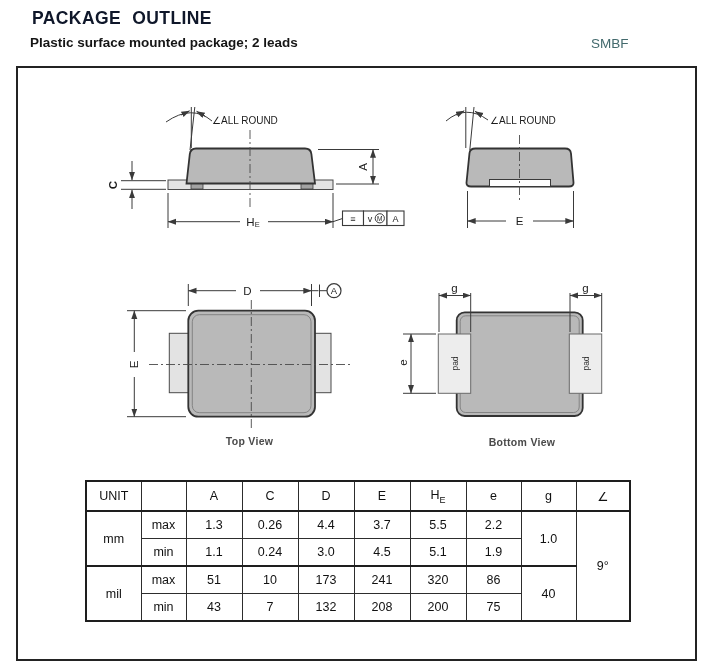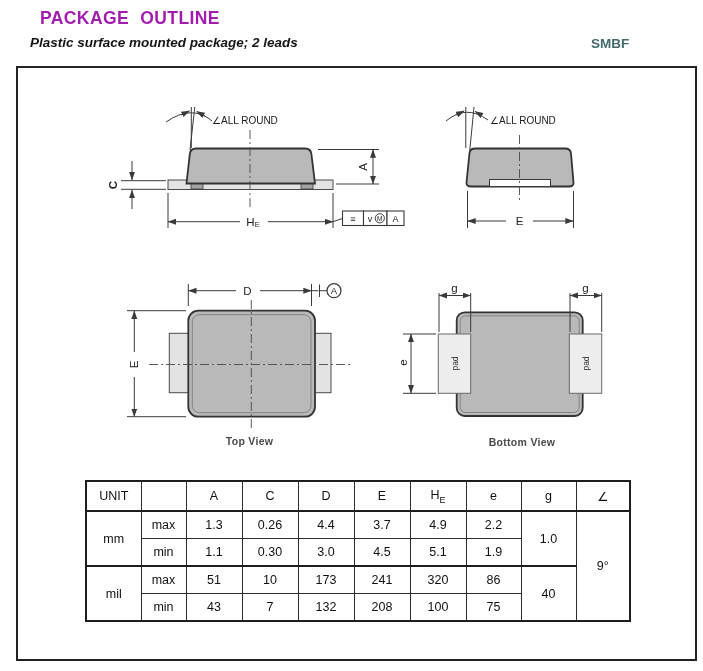--- a/index.html
+++ b/index.html
@@ -1,21 +1,21 @@
 <!DOCTYPE html>
 <html><head>
 <meta charset="utf-8">
 <style>
   html,body{margin:0;padding:0;background:#fff;}
   .page{position:relative;width:703px;height:671px;background:#ffffff;overflow:hidden;
         font-family:"Liberation Sans","DejaVu Sans",sans-serif;color:#111;}
-  .title{position:absolute;left:40px;top:8px;font-size:17.5px;font-weight:bold;
-         letter-spacing:.4px;word-spacing:6px;color:#a21caf;}
-  .subtitle{position:absolute;left:30px;top:35px;font-size:13.5px;font-weight:bold;color:#151515;font-style:italic;}
-  .pkg{position:absolute;left:591px;top:36px;font-size:13.5px;font-weight:bold;}
+  .title{position:absolute;left:32px;top:8px;font-size:17.5px;font-weight:bold;
+         letter-spacing:.4px;word-spacing:6px;color:#0f172a;}
+  .subtitle{position:absolute;left:30px;top:35px;font-size:13.5px;font-weight:bold;color:#151515;}
+  .pkg{position:absolute;left:591px;top:36px;font-size:13.5px;font-weight:normal;}
   .frame{position:absolute;left:16px;top:66px;width:677px;height:591px;border:2px solid #232323;}
   svg.draw{position:absolute;left:0;top:0;width:703px;height:671px;}
   .body{fill:#b9b9b9;stroke:#333;stroke-width:1.8;}
   .lead{fill:#e3e3e3;stroke:#4a4a4a;stroke-width:1;}
   .pad{fill:#ededed;stroke:#6a6a6a;stroke-width:1;}
   .foot{fill:#a2a2a2;stroke:#3c3c3c;stroke-width:.8;}
   .thin{stroke:#3a3a3a;stroke-width:1;fill:none;}
   .cl{stroke:#4a4a4a;stroke-width:.9;stroke-dasharray:9 3 2 3;fill:none;}
   .inner{fill:none;stroke:#7e7e7e;stroke-width:.9;}
   .lbl{font-family:"Liberation Sans","DejaVu Sans",sans-serif;font-size:10px;fill:#1c1c1c;}
@@ -193,29 +193,29 @@
         <td>g</td>
         <td>∠</td>
       </tr>
       <tr>
         <td rowspan="2">mm</td>
         <td>max</td>
         <td>1.3</td>
         <td>0.26</td>
         <td>4.4</td>
         <td>3.7</td>
-        <td>4.9</td>
+        <td>5.5</td>
         <td>2.2</td>
         <td rowspan="2">1.0</td>
         <td rowspan="4">9°</td>
       </tr>
       <tr>
         <td>min</td>
         <td>1.1</td>
-        <td>0.30</td>
+        <td>0.24</td>
         <td>3.0</td>
         <td>4.5</td>
         <td>5.1</td>
         <td>1.9</td>
       </tr>
       <tr class="sep">
         <td rowspan="2">mil</td>
         <td>max</td>
         <td>51</td>
         <td>10</td>
@@ -224,18 +224,18 @@
         <td>320</td>
         <td>86</td>
         <td rowspan="2">40</td>
       </tr>
       <tr>
         <td>min</td>
         <td>43</td>
         <td>7</td>
         <td>132</td>
         <td>208</td>
-        <td>100</td>
+        <td>200</td>
         <td>75</td>
       </tr>
     </tbody>
   </table>
 </div>
 
 </body></html>

